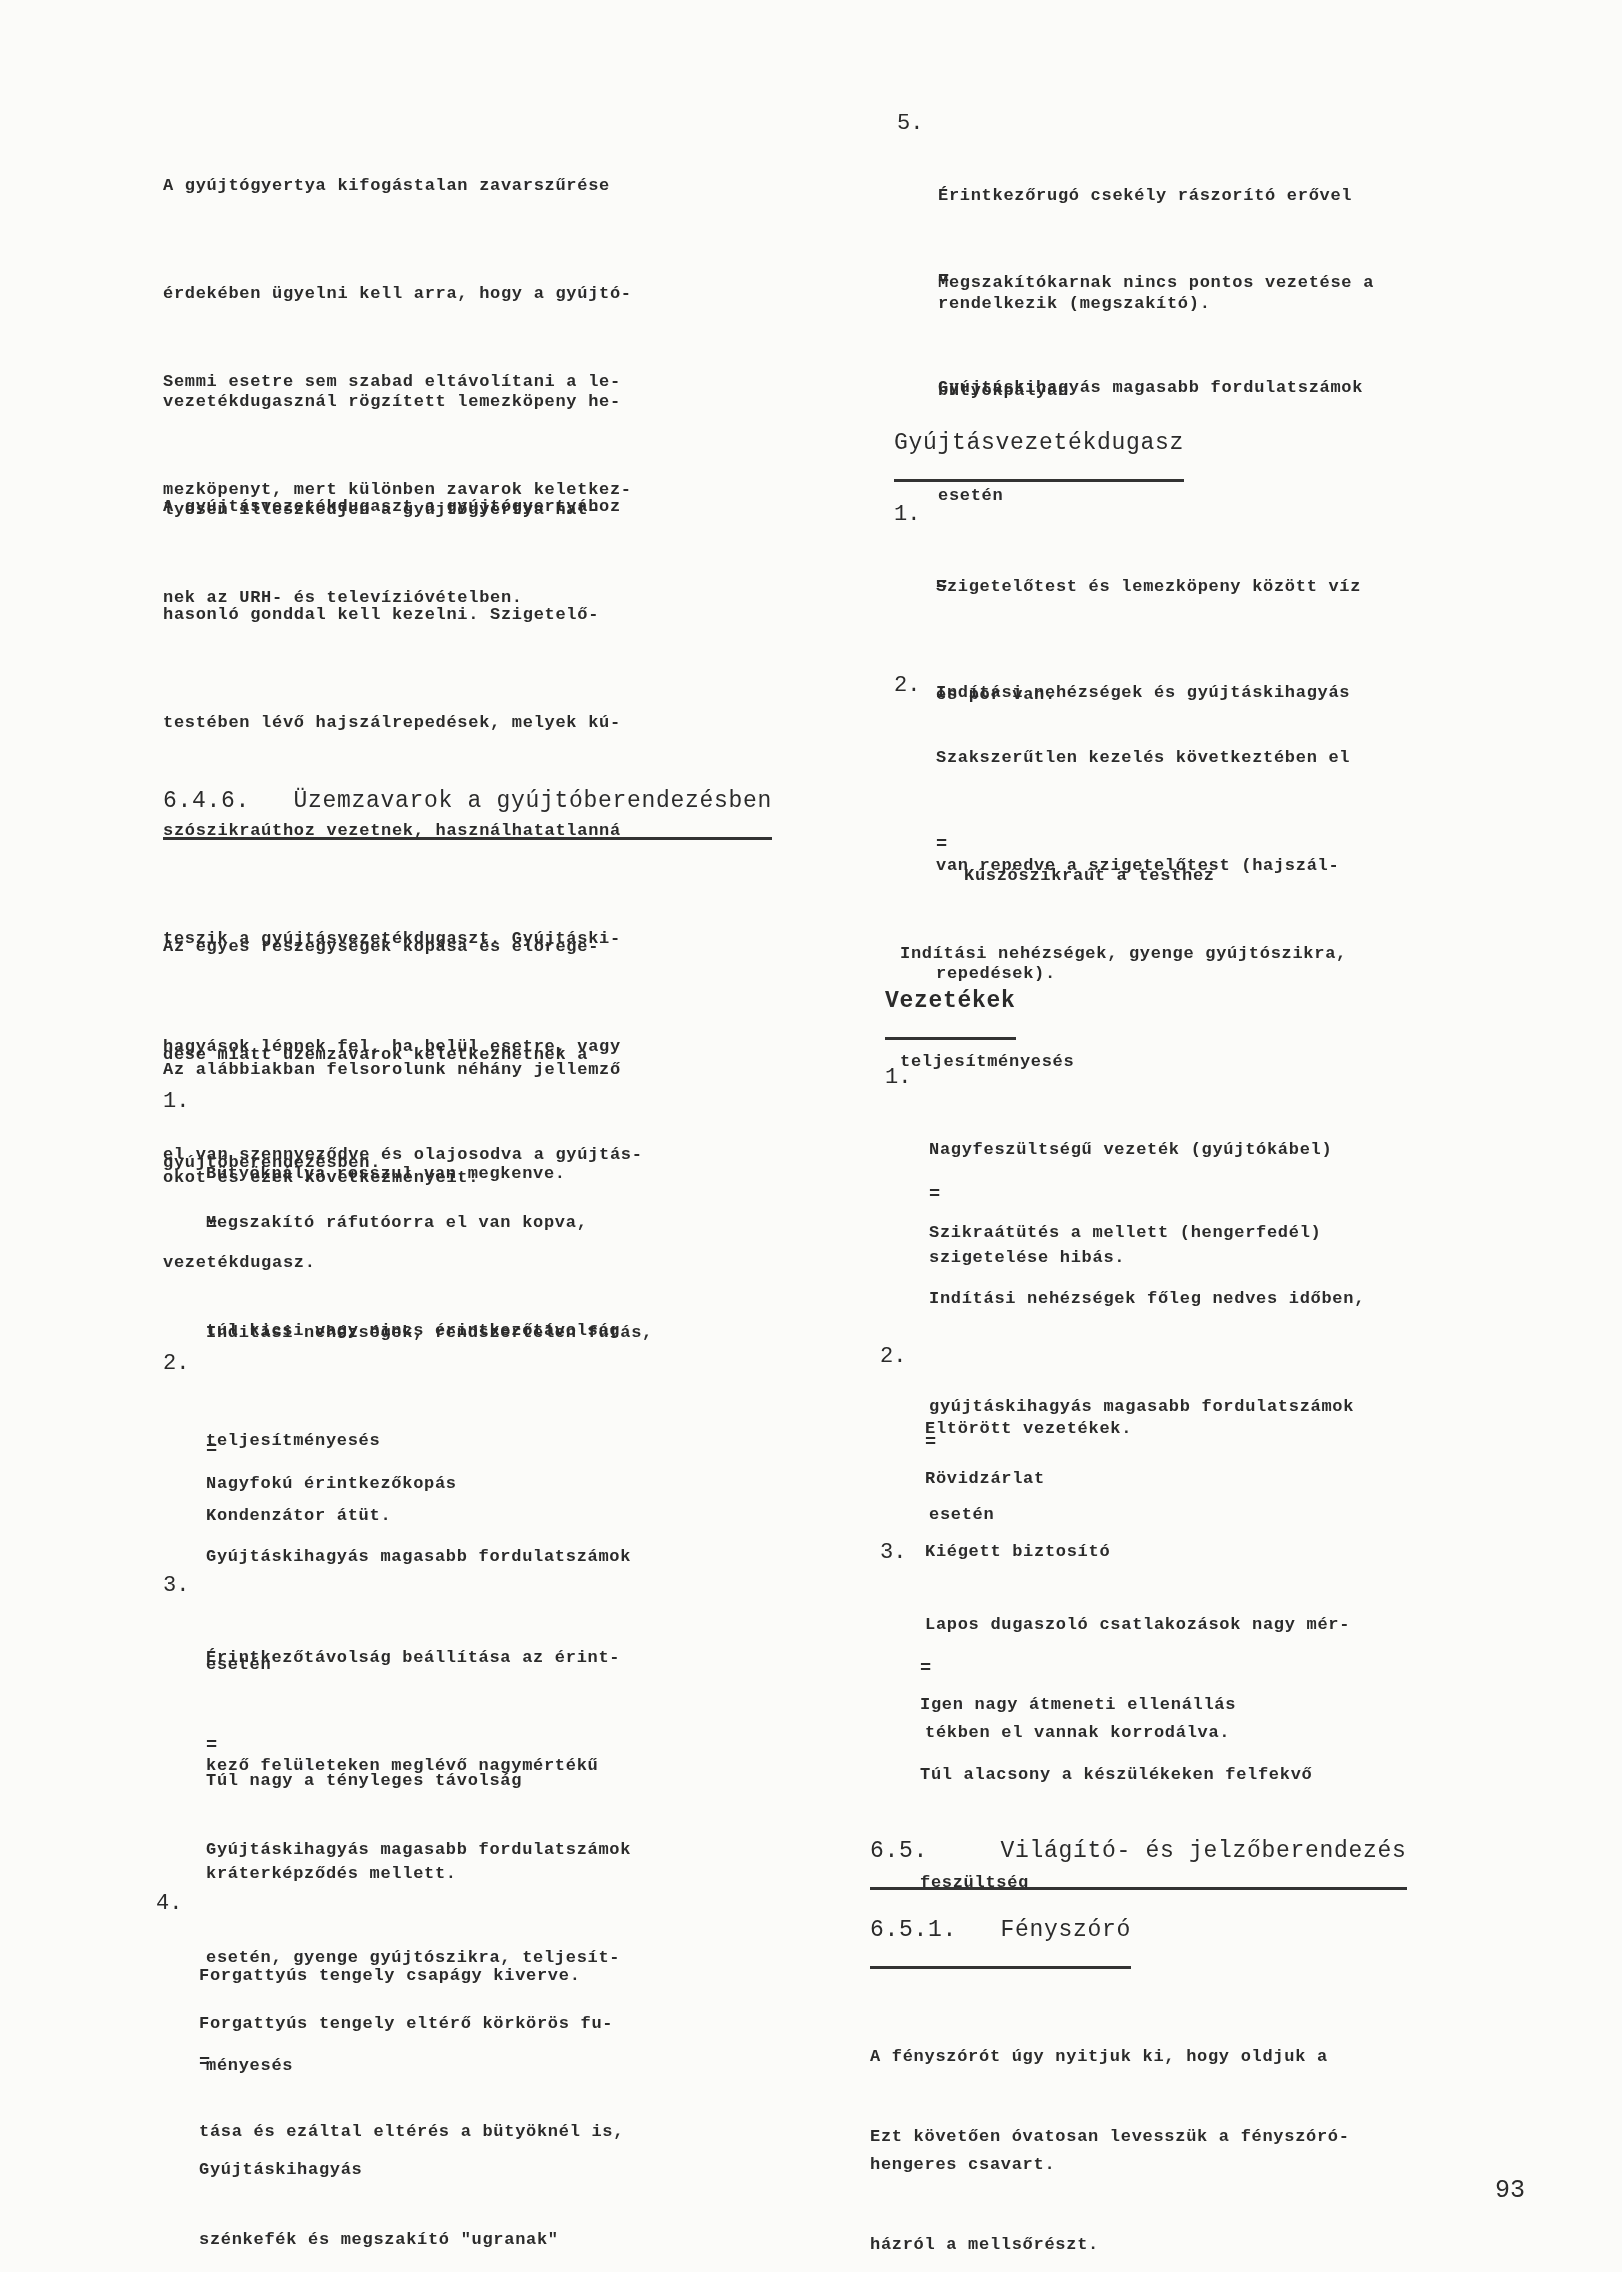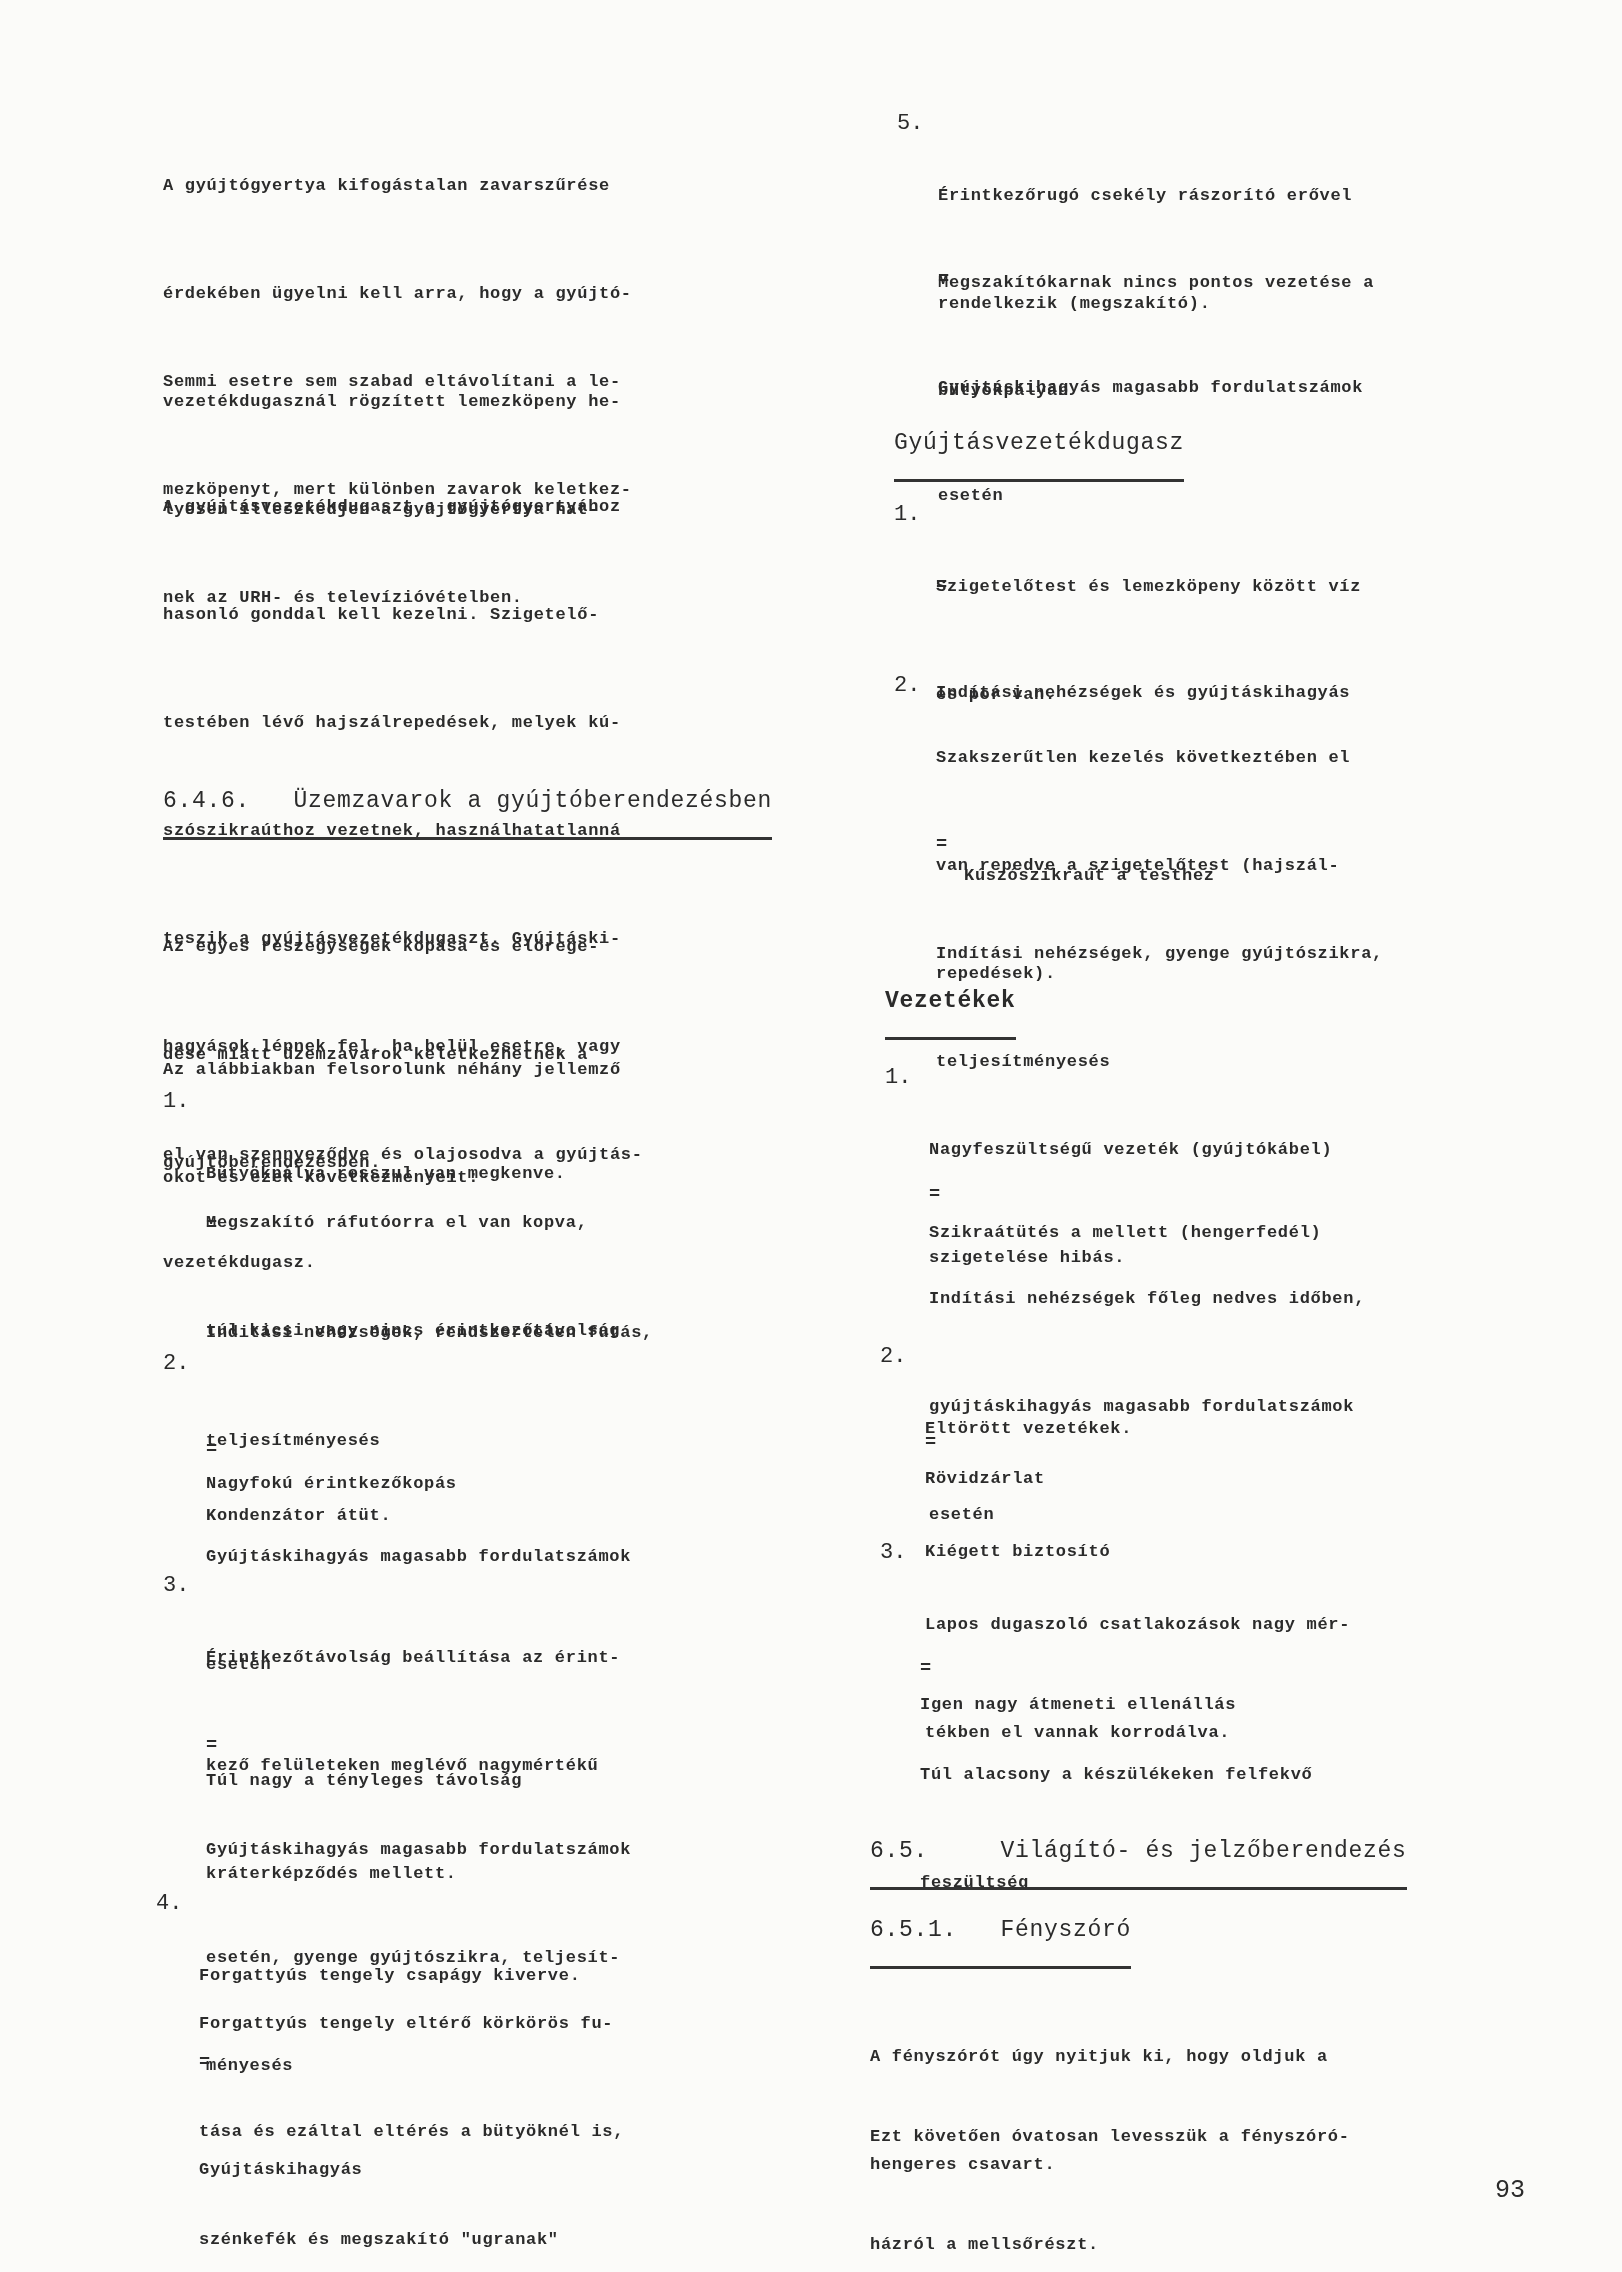--- a/index.html
+++ b/index.html
@@ -155,21 +155,21 @@
     <span class="num" style="left:894px;top:668px">2.</span>
     <div class="blk" style="left:936px;top:668px">
       <span class="ln">Szakszerűtlen kezelés következtében el</span>
       <span class="ln">van repedve a szigetelőtest (hajszál-</span>
       <span class="ln">repedések).</span>
     </div>
     <div class="blk" style="left:964px;top:786px">
       <span class="ln">Kúszószikraút a testhez</span>
     </div>
     <div class="blk eq" style="left:936px;top:827px">=</div>
-    <div class="blk" style="left:936px;top:864px">
+    <div class="blk" style="left:900px;top:864px">
       <span class="ln">Indítási nehézségek, gyenge gyújtószikra,</span>
       <span class="ln">teljesítményesés</span>
     </div>
   </div>
 
   <div class="hd bold" style="left:885px;top:983px">Vezetékek</div>
 
   <div>
     <span class="num" style="left:885px;top:1060px">1.</span>
     <div class="blk" style="left:929px;top:1060px">

